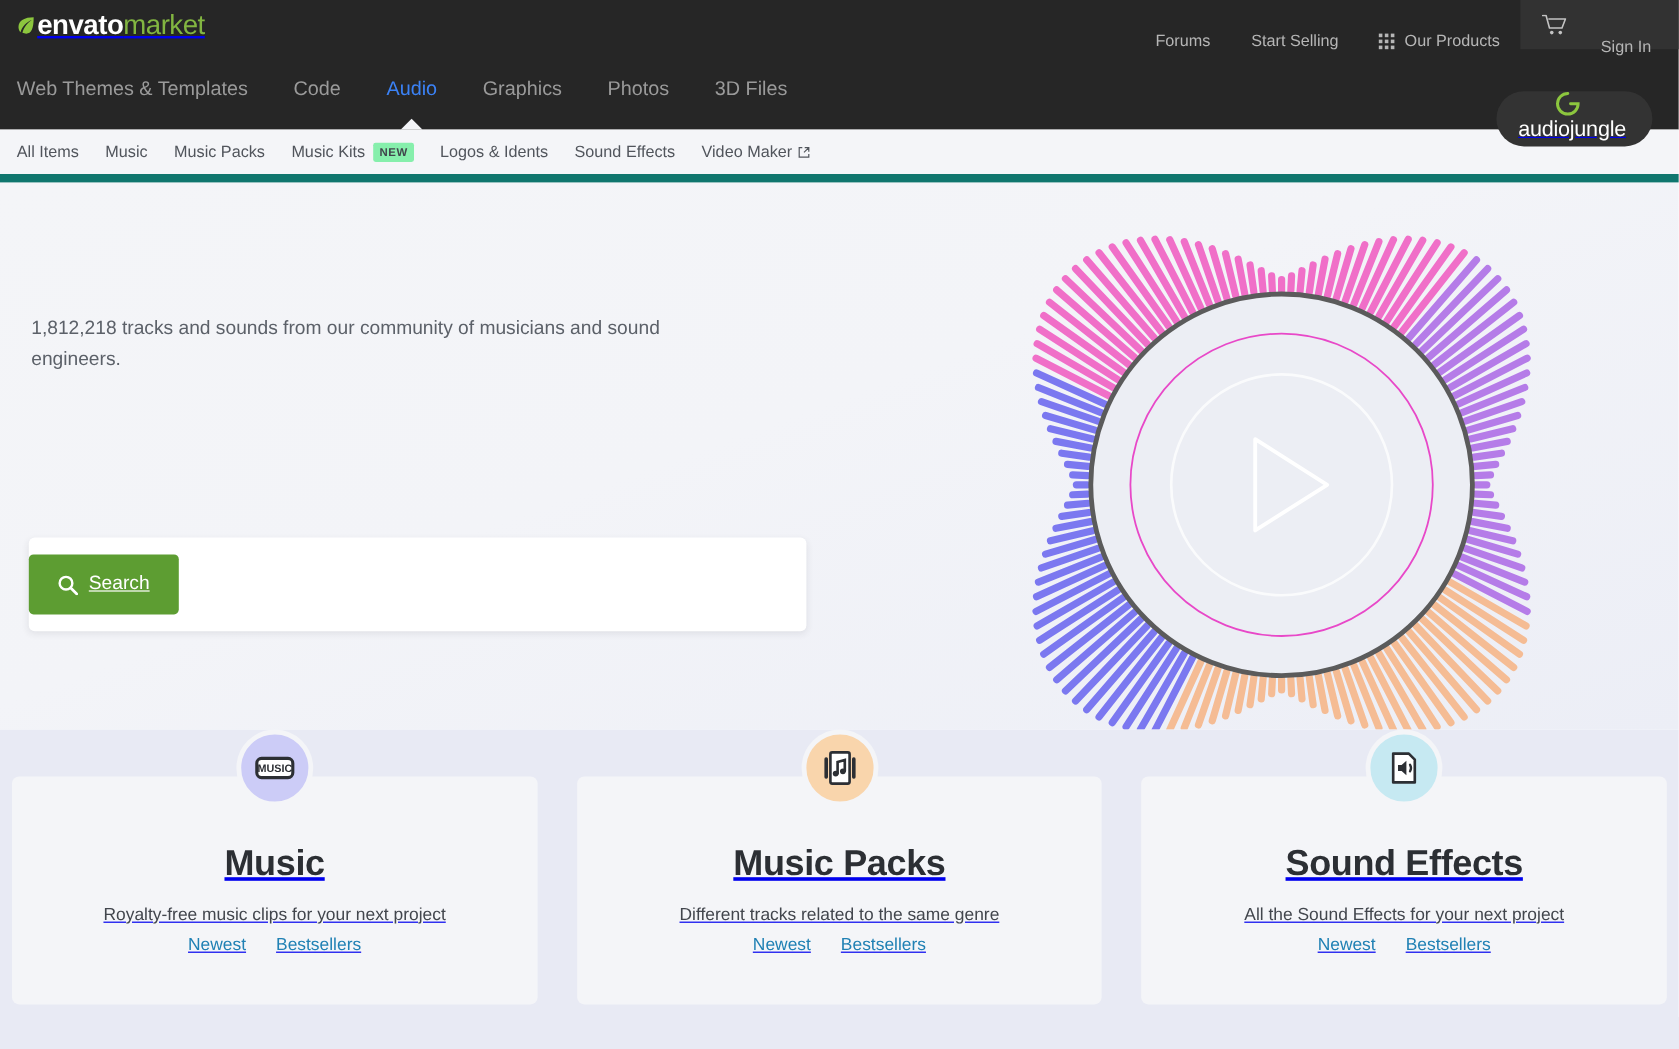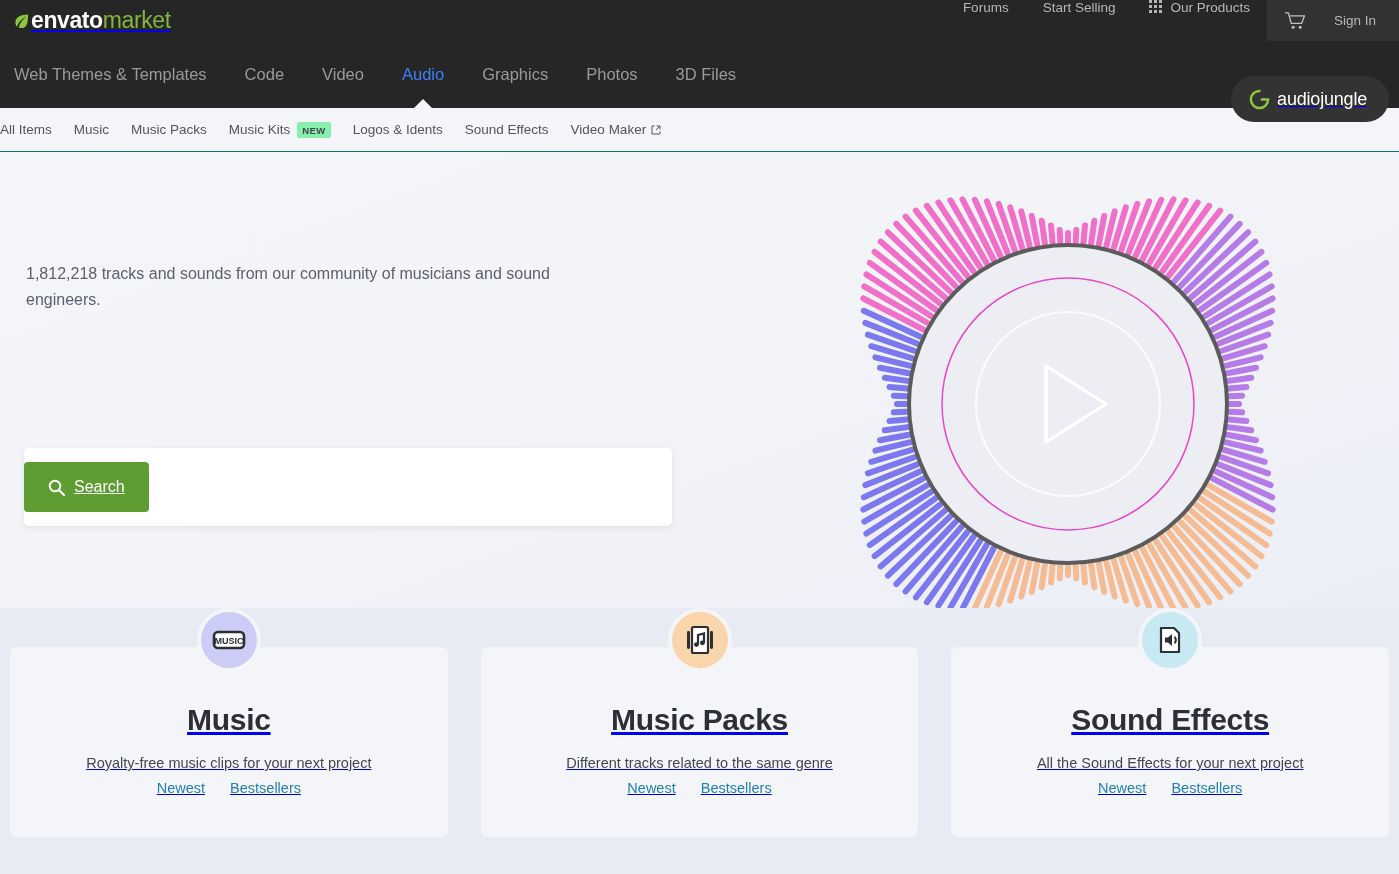--- a/index.html
+++ b/index.html
@@ -37,26 +37,27 @@
   .brand-market { color: #82b541; font-weight: normal; }
 
   .header-right {
     position: absolute;
     right: 0; top: 0;
     height: 41px;
     display: flex;
     align-items: stretch;
   }
   .hr-link {
-    display: flex; align-items: flex-start;
+    display: flex; align-items: flex-end;
     color: #b6b6b6;
     font-size: 13.5px;
     padding: 0 17px;
     text-decoration: none;
     white-space: nowrap;
+    margin-top: 35px;
   }
   .dot-grid {
     display: grid;
     grid-template-columns: repeat(3, 3px);
     grid-template-rows: repeat(3, 3px);
     gap: 2px;
     margin-right: 8px;
   }
   .dot-grid i { display: block; width: 3px; height: 3px; background: #b6b6b6; }
   .signin-group {
@@ -92,41 +93,43 @@
     transform: translateX(-50%);
     width: 0; height: 0;
     border-left: 9px solid transparent;
     border-right: 9px solid transparent;
     border-bottom: 9px solid #f4f5f8;
   }
 
   
   .aj-badge {
     position: absolute;
-    right: 10px;
+    right: 22px;
     top: 76px;
     height: 46px;
     background: #333333;
     border-radius: 24px;
     display: flex;
     align-items: center;
     padding: 0 22px 0 18px;
     z-index: 20;
+    flex-direction: column;
   }
   .aj-mark { width: 21px; height: 21px; margin-right: 7px; display: block; }
   .aj-text { color: #fff; font-size: 18px; letter-spacing: -0.2px; }
 
   
   .subnav {
     position: relative;
     height: 44px;
     background: #f4f5f8;
     display: flex;
     align-items: center;
-    border-bottom: 1px solid #0f766e;
+    padding-left: 14px;
+    border-bottom: 7px solid #0f766e;
     z-index: 5;
   }
   .subnav-item {
     display: flex; align-items: center;
     color: #51555c;
     font-size: 13.5px;
     padding: 0 11px;
     text-decoration: none;
     white-space: nowrap;
   }
@@ -328,23 +331,20 @@
       </div>
     </div>
   </div>
 
   <div class="mainnav">
     <a class="nav-item" href="#">
       <span>Web Themes &amp; Templates</span>
     </a>
     <a class="nav-item" href="#">
       <span>Code</span>
-    </a>
-    <a class="nav-item" href="#">
-      <span>Video</span>
     </a>
     <a class="nav-item active" href="#">
       <span>Audio</span>
       <span class="nav-caret"></span>
     </a>
     <a class="nav-item" href="#">
       <span>Graphics</span>
     </a>
     <a class="nav-item" href="#">
       <span>Photos</span>

